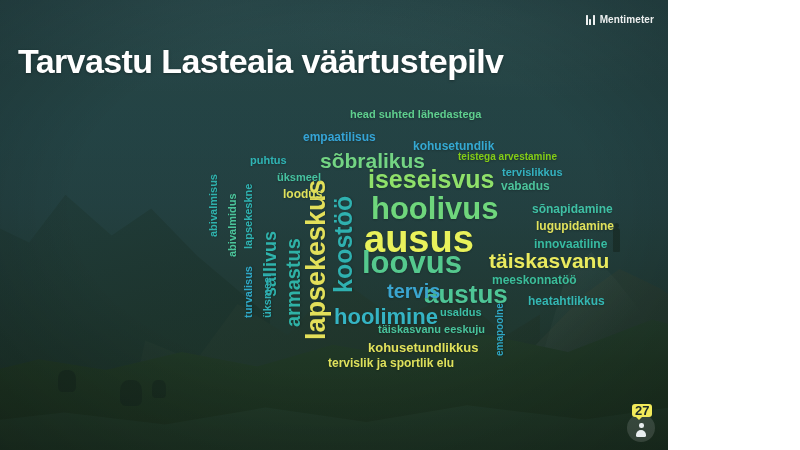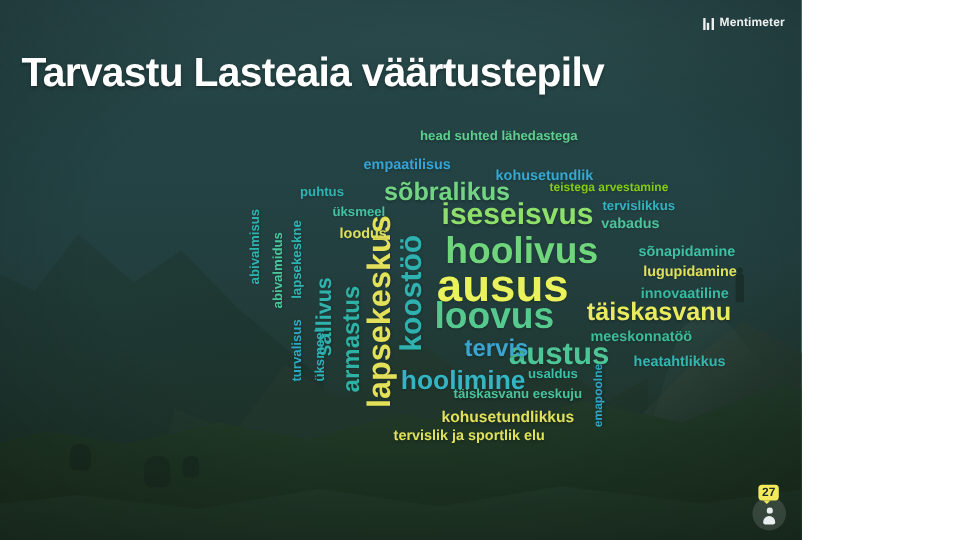--- a/index.html
+++ b/index.html
@@ -206,21 +206,21 @@
     border-radius: 5px 5px 1.5px 1.5px;
   }
   .counter-badge {
     position: absolute;
     left: 8px; top: 0;
     min-width: 17px; height: 13px;
     padding: 0 3px;
     background: #f2ea5a;
     border-radius: 3px;
     color: #1c2b2a;
-    font-size: 10px;
+    font-size: 13px;
     font-weight: bold;
     line-height: 13px;
     text-align: right;
   }
   .counter-badge::after {
     content: "";
     position: absolute;
     left: 4px; bottom: -3px;
     border-left: 3px solid transparent;
     border-right: 3px solid transparent;

